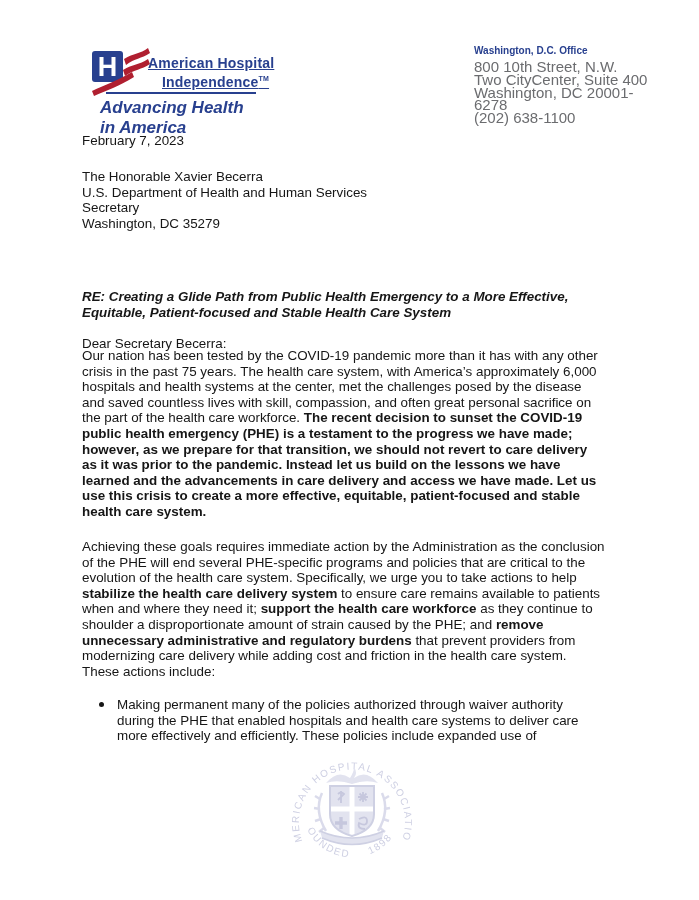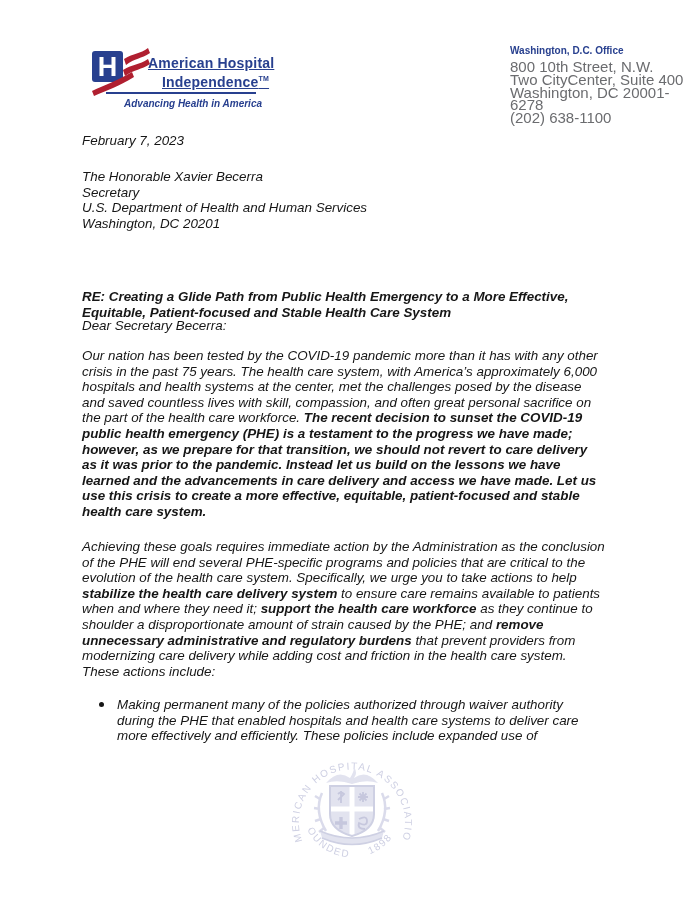--- a/index.html
+++ b/index.html
@@ -8,31 +8,31 @@
     font-family:"Liberation Sans","DejaVu Sans",sans-serif;color:#161616;
     overflow:hidden;margin:0 auto;
   }
   .abs{position:absolute;}
   
   .logo-emblem{left:90px;top:44px;width:60px;height:56px;}
   .org-name{left:148px;top:55px;color:#28408f;font-weight:bold;font-size:14px;line-height:16px;letter-spacing:.2px;text-decoration:underline;}
   .org-name .line2{margin-left:14px;}
   .org-name sup{font-size:7px;}
   .logo-rule{left:106px;top:92px;width:150px;height:2px;background:#28408f;}
-  .logo-tagline{left:100px;top:98px;width:162px;text-align:right;color:#28408f;
-    font-size:10px;font-weight:bold;font-style:italic;}
-  .office{left:510px;top:45px;width:180px;}
+  .logo-tagline{left:100px;top:98px;width:162px;text-align:left;color:#28408f;
+    font-size:17px;font-weight:bold;font-style:italic;}
+  .office{left:474px;top:45px;width:180px;}
   .office-title{color:#28408f;font-weight:bold;font-size:10px;margin-bottom:5px;}
   .office-lines{color:#6b6c6f;font-size:15px;line-height:12.8px;}
   
-  .body-text{font-size:13.4px;line-height:15.6px;font-style:italic;}
+  .body-text{font-size:13.4px;line-height:15.6px;}
   .date{left:82px;top:133px;}
   .recipient{left:82px;top:169px;}
   .subject{left:82px;top:269px;width:523px;font-weight:bold;font-style:italic;margin-top:20px;}
-  .salutation{left:82px;top:318px;text-align:center;}
+  .salutation{left:82px;top:336px;text-align:center;}
   .para1{left:82px;top:348px;width:523px;}
   .para2{left:82px;top:539px;width:523px;}
   .bullets{left:82px;top:697px;width:510px;}
   .bullet-item{position:relative;padding-left:35px;width:467px;}
   .bullet-dot{position:absolute;left:17px;top:5px;width:5px;height:5px;border-radius:50%;background:#161616;}
   .b{font-weight:bold;}
   
   .seal{left:280px;top:737px;width:144px;height:144px;opacity:.9;}
 </style>
 </head>
@@ -65,23 +65,23 @@
         <div>Two CityCenter, Suite 400</div>
         <div>Washington, DC 20001-6278</div>
         <div>(202) 638-1100</div>
       </div>
   </div>
 
   <div class="abs body-text date">February 7, 2023</div>
 
   <div class="abs body-text recipient">
       <div>The Honorable Xavier Becerra</div>
+      <div>U.S. Department of Health and Human Services</div>
       <div>Secretary</div>
-      <div>U.S. Department of Health and Human Services</div>
-      <div>Washington, DC 20201</div>
+      <div>Washington, DC 35279</div>
     </div>
 
   <div class="abs body-text subject">RE: Creating a Glide Path from Public Health Emergency to a More Effective, Equitable, Patient-focused and Stable Health Care System</div>
 
   <div class="abs body-text salutation">Dear Secretary Becerra:</div>
 
   <div class="abs body-text para1"><span>Our nation has been tested by the COVID-19 pandemic more than it has with any other crisis in the past 75 years. The health care system, with America’s approximately 6,000 hospitals and health systems at the center, met the challenges posed by the disease and saved countless lives with skill, compassion, and often great personal sacrifice on the part of the health care workforce. </span><span class="b">The recent decision to sunset the COVID-19 public health emergency (PHE) is a testament to the progress we have made; however, as we prepare for that transition, we should not revert to care delivery as it was prior to the pandemic. Instead let us build on the lessons we have learned and the advancements in care delivery and access we have made. Let us use this crisis to create a more effective, equitable, patient-focused and stable health care system.</span></div>
 
   <div class="abs body-text para2"><span>Achieving these goals requires immediate action by the Administration as the conclusion of the PHE will end several PHE-specific programs and policies that are critical to the evolution of the health care system. Specifically, we urge you to take actions to help </span><span class="b">stabilize the health care delivery system</span><span> to ensure care remains available to patients when and where they need it; </span><span class="b">support the health care workforce</span><span> as they continue to shoulder a disproportionate amount of strain caused by the PHE; and </span><span class="b">remove unnecessary administrative and regulatory burdens</span><span> that prevent providers from modernizing care delivery while adding cost and friction in the health care system. These actions include:</span></div>
 

